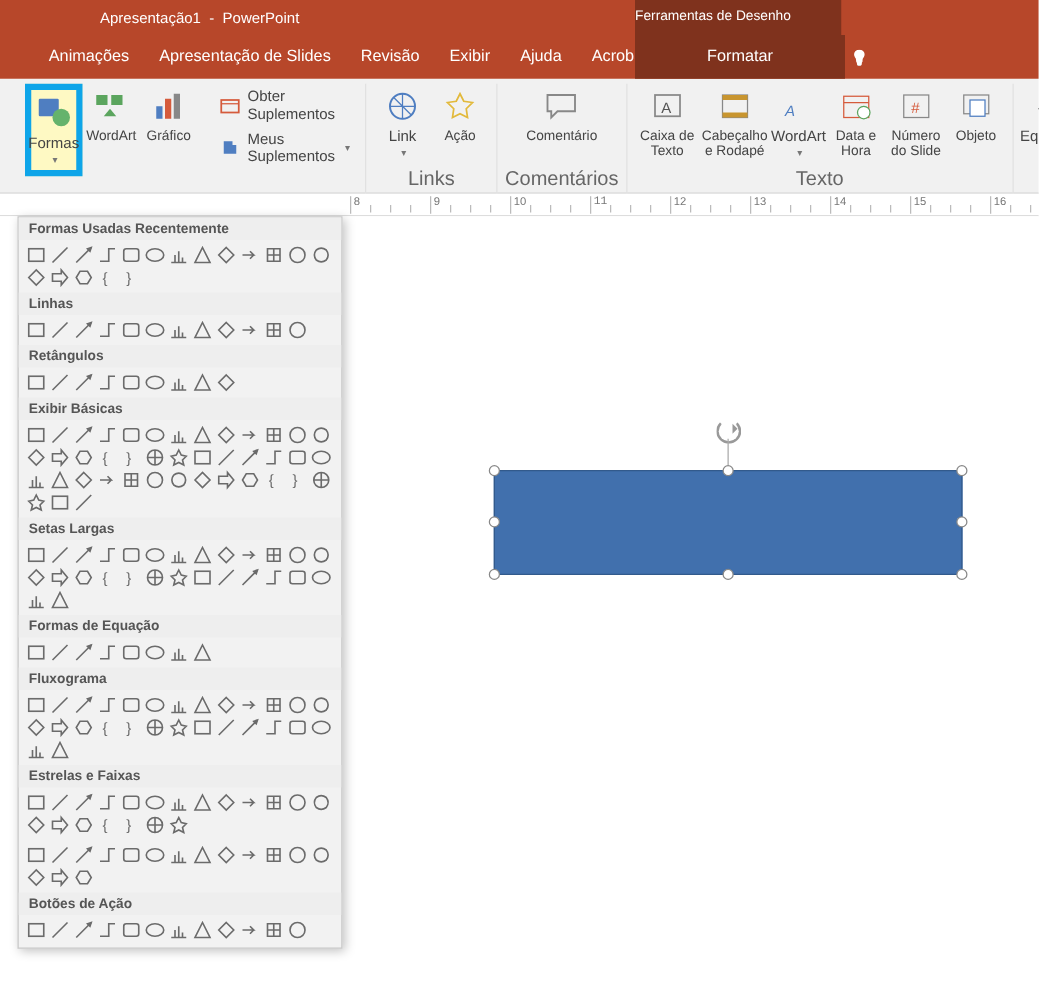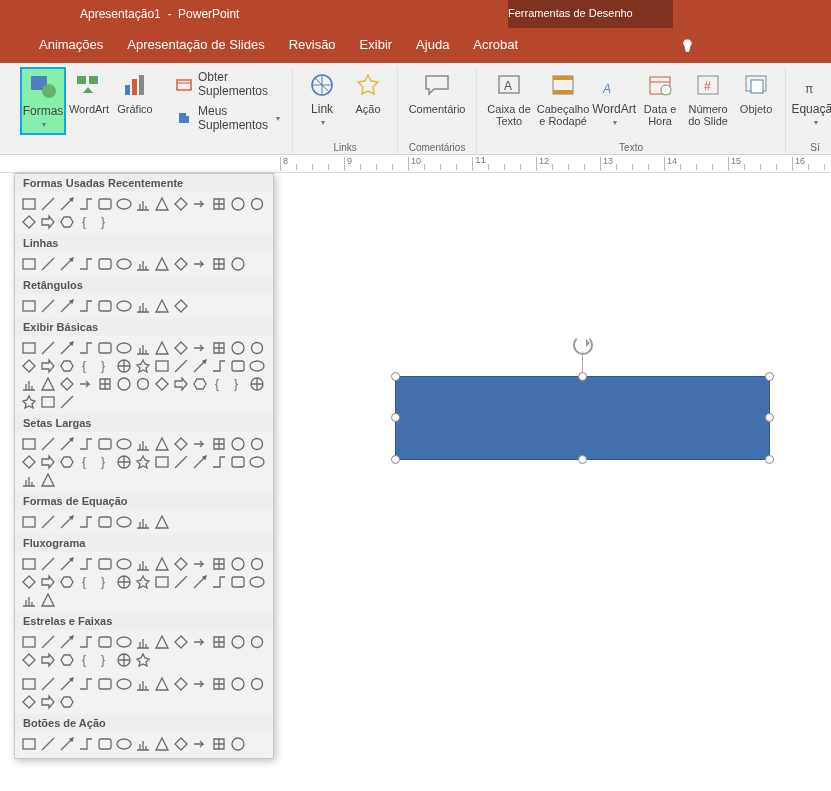--- a/index.html
+++ b/index.html
@@ -7,25 +7,25 @@
 .titlebar{height:28px;background:#b7472a;color:#fff;display:flex;align-items:center;padding-left:80px}
 .titlebar .docname{font-size:12px}
 .titlebar .tool-tab{position:absolute;left:508px;top:0;width:165px;font-size:11px;color:#fff;background:#7f321d;height:28px;line-height:26px}
 .ribbon-tabs{height:35px;background:#b7472a;color:#fff;display:flex;align-items:center;gap:0;padding-left:27px;position:relative}
 .ribbon-tabs .tab{padding:0 12px;height:35px;line-height:33px;font-size:13px;cursor:pointer}
 .ribbon-tabs .tab.fmt{position:absolute;left:508px;width:168px;text-align:center;background:#7f321d}
 .ribbon-tabs .tell{position:absolute;left:680px;display:flex;align-items:center;gap:6px;font-size:13px}
 .ribbon{height:92px;background:#f1f1f1;border-bottom:1px solid #d4d4d4;display:flex;padding:4px 0 0 14px}
 .grp{padding:0 6px;border-right:1px solid #e1e1e1;display:flex;flex-direction:column;align-items:center;height:88px}
 .grp .row{display:flex;gap:0}
-.grp-label{font-size:10px;color:#666;text-align:center;padding:2px 0;margin-top:auto}
+.grp-label{font-size:16px;color:#666;text-align:center;padding:2px 0;margin-top:auto}
 .bigbtn{width:46px;display:flex;flex-direction:column;align-items:center;padding:2px;cursor:pointer;text-align:center}
 .bigbtn .ico{width:32px;height:32px;display:flex;align-items:center;justify-content:center;font-size:22px}
 .bigbtn .lbl{font-size:11px;color:#444;margin-top:2px;line-height:12px}
-.bigbtn.sel{background:#86efac;border:2px solid #0ea5e9}
+.bigbtn.sel{background:#fef9c3;border:5px solid #0ea5e9}
 .supp-row{display:flex;align-items:center;gap:6px;padding:3px 6px;cursor:pointer;font-size:12px;color:#444}
 .supp-ico{width:16px;height:16px;display:inline-flex;align-items:center;justify-content:center}
 .ruler{height:18px;background:#fff;border-bottom:1px solid #ddd;position:relative;font-size:9px;color:#777;overflow:hidden}
 .ruler .mark{position:absolute;top:2px;height:14px;border-left:1px solid #bbb}
 .ruler .num{position:absolute;top:1px;font-size:9px}
 .canvas{position:relative;height:618px;background:#fff}
 .shape-menu{position:absolute;left:14px;top:0;width:260px;background:#f2f2f2;border:1px solid #c7c7c7;box-shadow:2px 2px 8px rgba(0,0,0,.25);padding-bottom:2px;z-index:50}
 .cat{background:#eee;padding:3px 8px;font-size:11px;font-weight:600;color:#555}
 .shape-row{display:flex;flex-wrap:wrap;padding:3px 4px;gap:0}
 .shape{width:19px;height:18px;display:flex;align-items:center;justify-content:center;cursor:pointer;color:#666}
@@ -53,20 +53,21 @@
   <div class="tool-tab">Ferramentas de Desenho</div>
 </div>
 
 <div class="ribbon-tabs">
   <div class="tab">Animações</div>
   <div class="tab">Apresentação de Slides</div>
   <div class="tab">Revisão</div>
   <div class="tab">Exibir</div>
   <div class="tab">Ajuda</div>
   <div class="tab">Acrobat</div>
+  <div class="tab fmt">Formatar</div>
   <div class="tell">
       <span class="bulb"></span>
     </div>
 </div>
 
 <div class="ribbon">
 
   <div class="grp" style="border-right:none">
     <div class="row">
       <div class="bigbtn sel">

